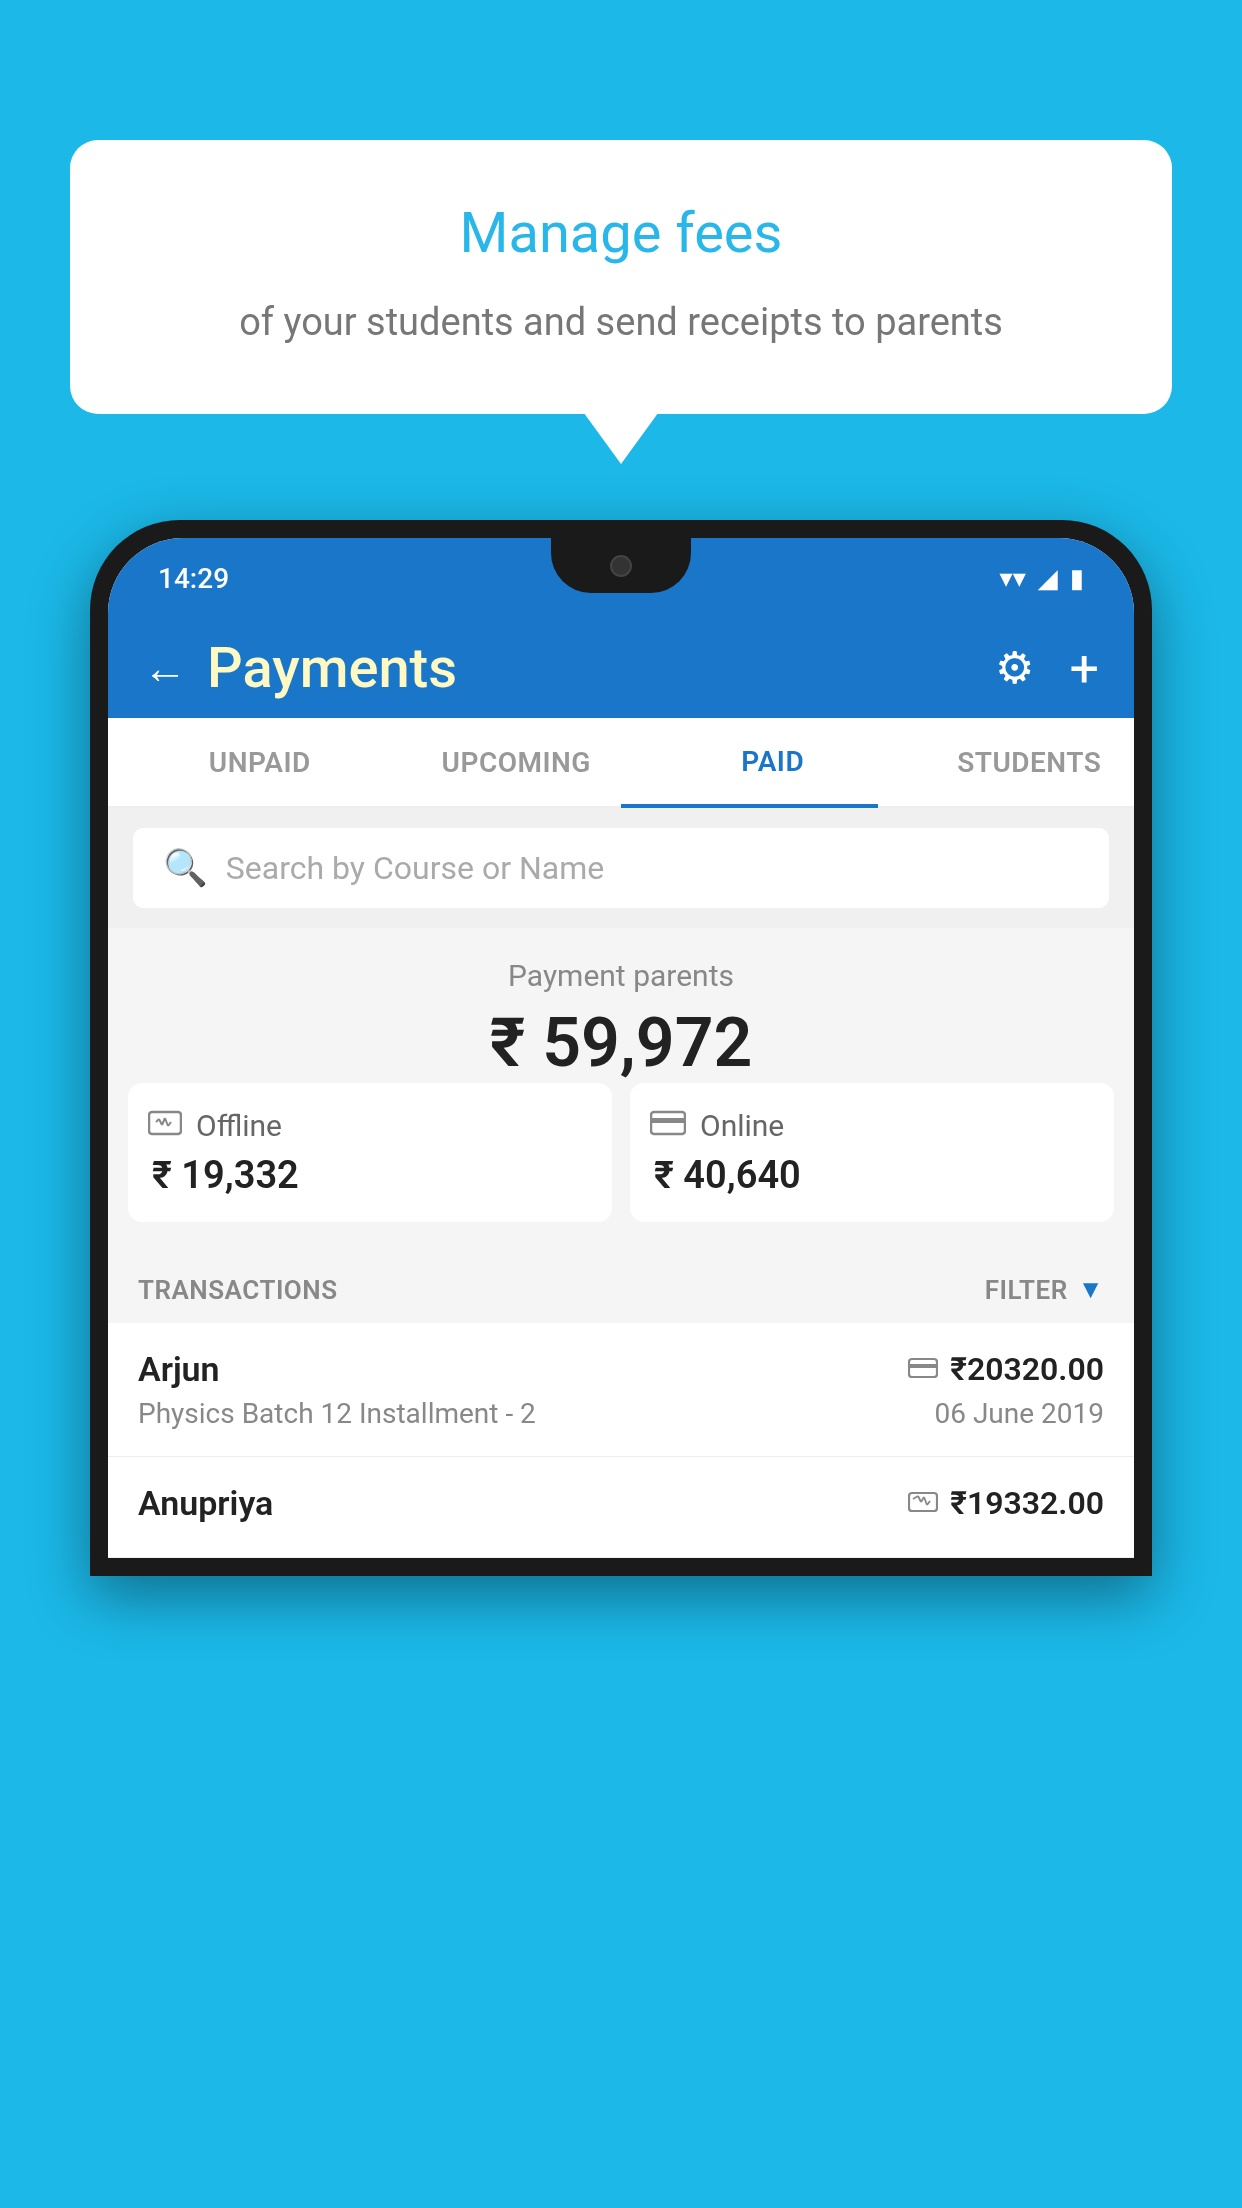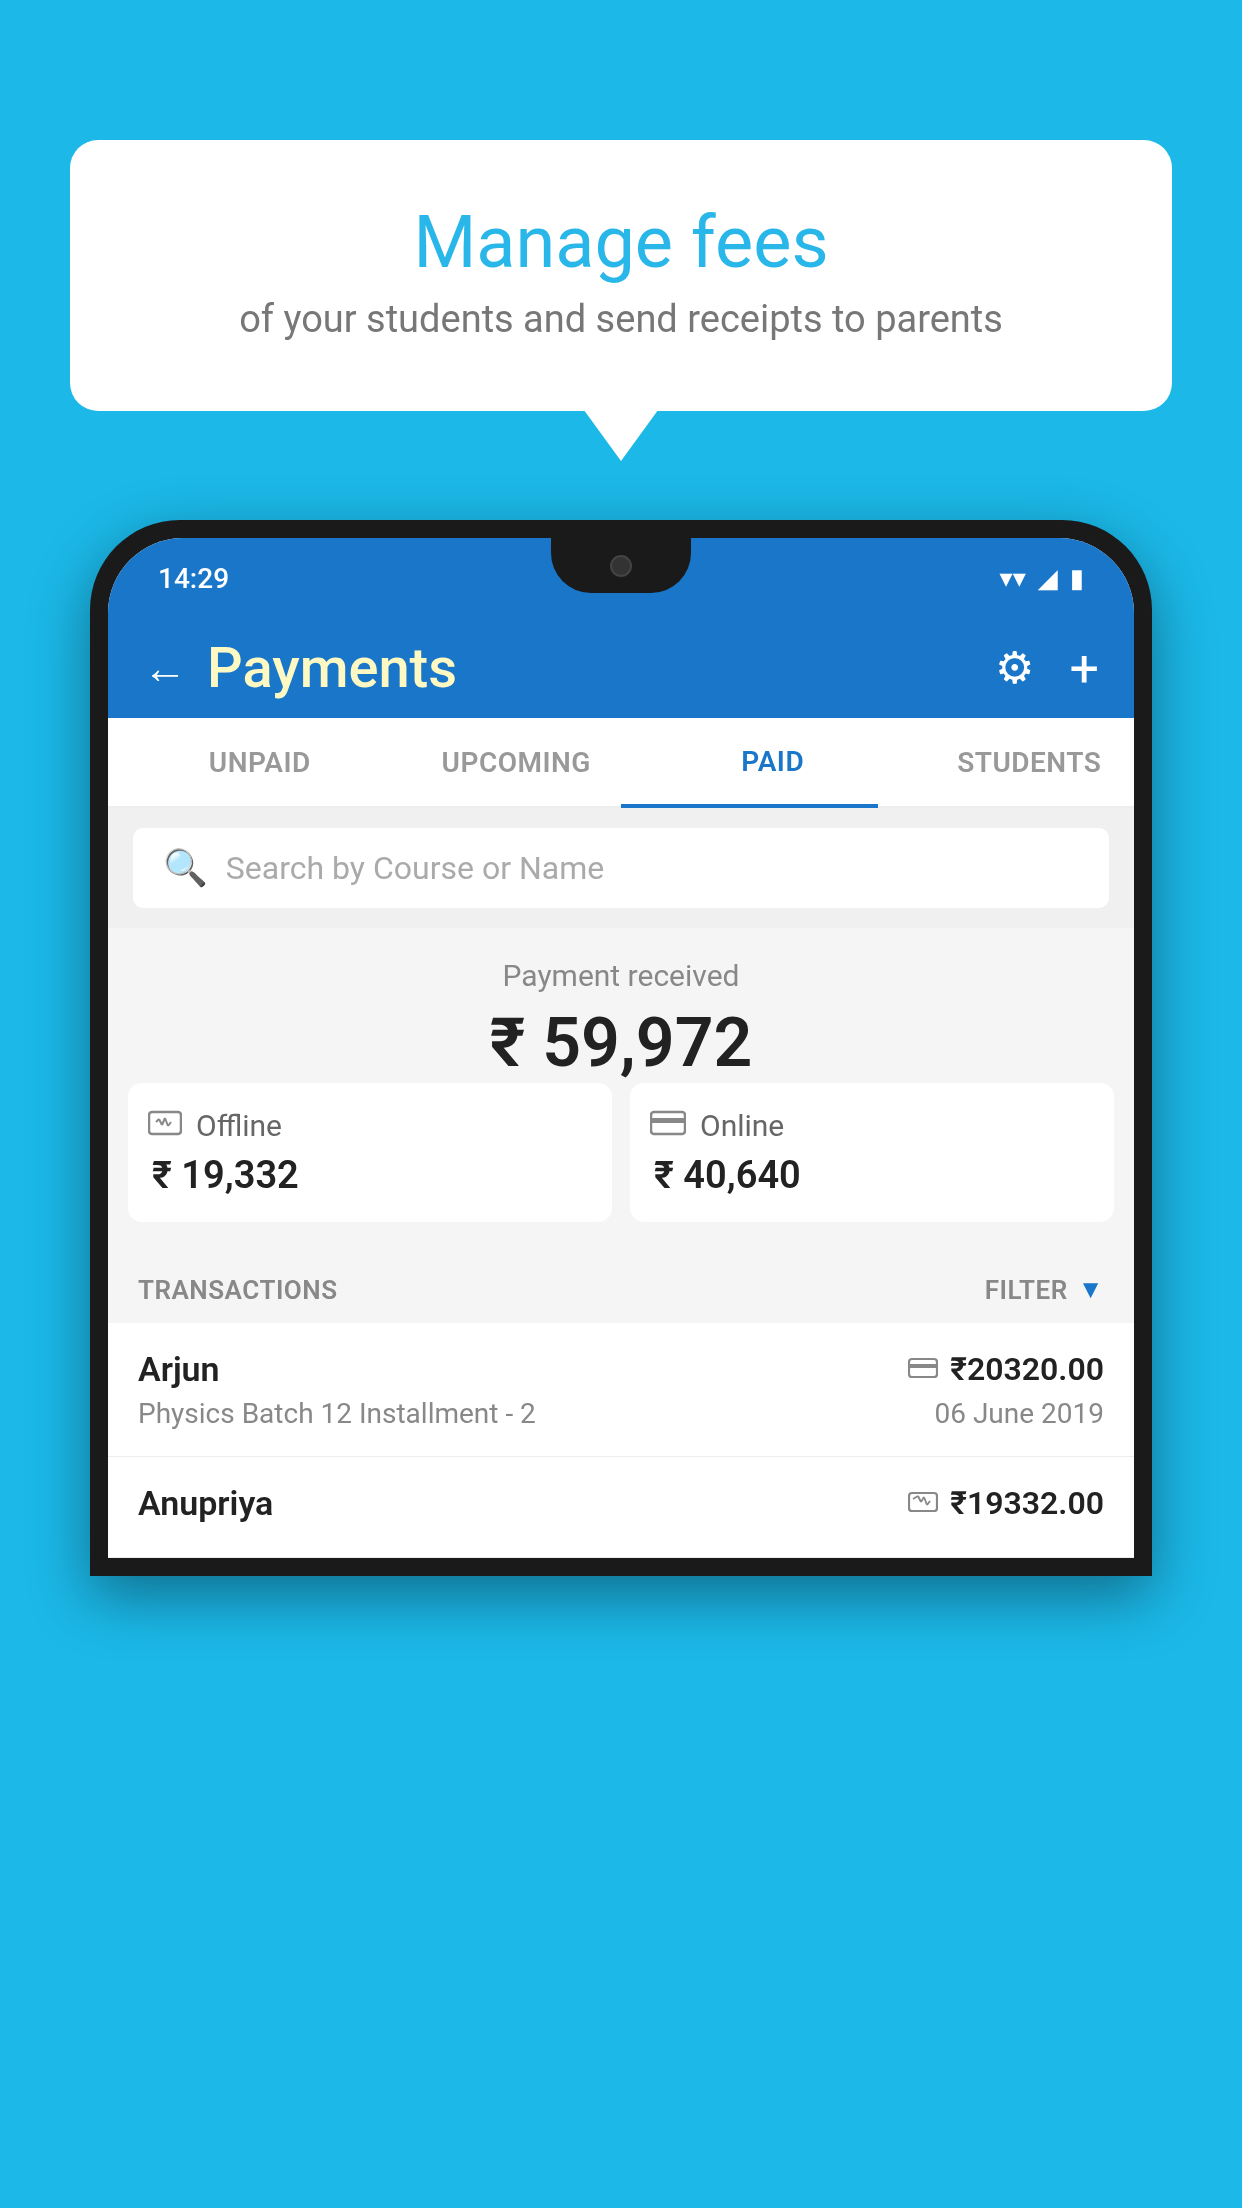--- a/index.html
+++ b/index.html
@@ -32,24 +32,24 @@
       left: 50%;
       transform: translateX(-50%);
       width: 0;
       height: 0;
       border-left: 40px solid transparent;
       border-right: 40px solid transparent;
       border-top: 55px solid white;
     }
 
     .speech-bubble-title {
-      font-size: 72px;
+      font-size: 56px;
       color: #29B6E8;
       font-weight: 400;
-      margin-bottom: 12px;
+      margin-bottom: 34px;
     }
 
     .speech-bubble-subtitle {
       font-size: 38px;
       color: #777;
       font-weight: 400;
     }
 
     
     .phone-wrapper {
@@ -391,21 +391,21 @@
       </div>
 
       <div class="search-section">
         <div class="search-bar">
           <span class="search-icon-wrap">🔍</span>
           <span class="search-placeholder-text">Search by Course or Name</span>
         </div>
       </div>
 
       <div class="payment-received-section">
-        <div class="payment-received-label">Payment received</div>
+        <div class="payment-received-label">Payment parents</div>
         <div class="payment-amount-large">₹ 59,972</div>
 
         <div class="payment-cards-row">
 
           <div class="payment-card">
             <div class="payment-card-header">
               <span class="card-icon">
                 <svg width="34" height="28" viewBox="0 0 34 28">
                   <rect x="1" y="4" width="32" height="22" rx="3" fill="none" stroke="#888" stroke-width="2.5"></rect>
                   <line x1="8" y1="14" x2="11" y2="11" stroke="#888" stroke-width="2"></line>

